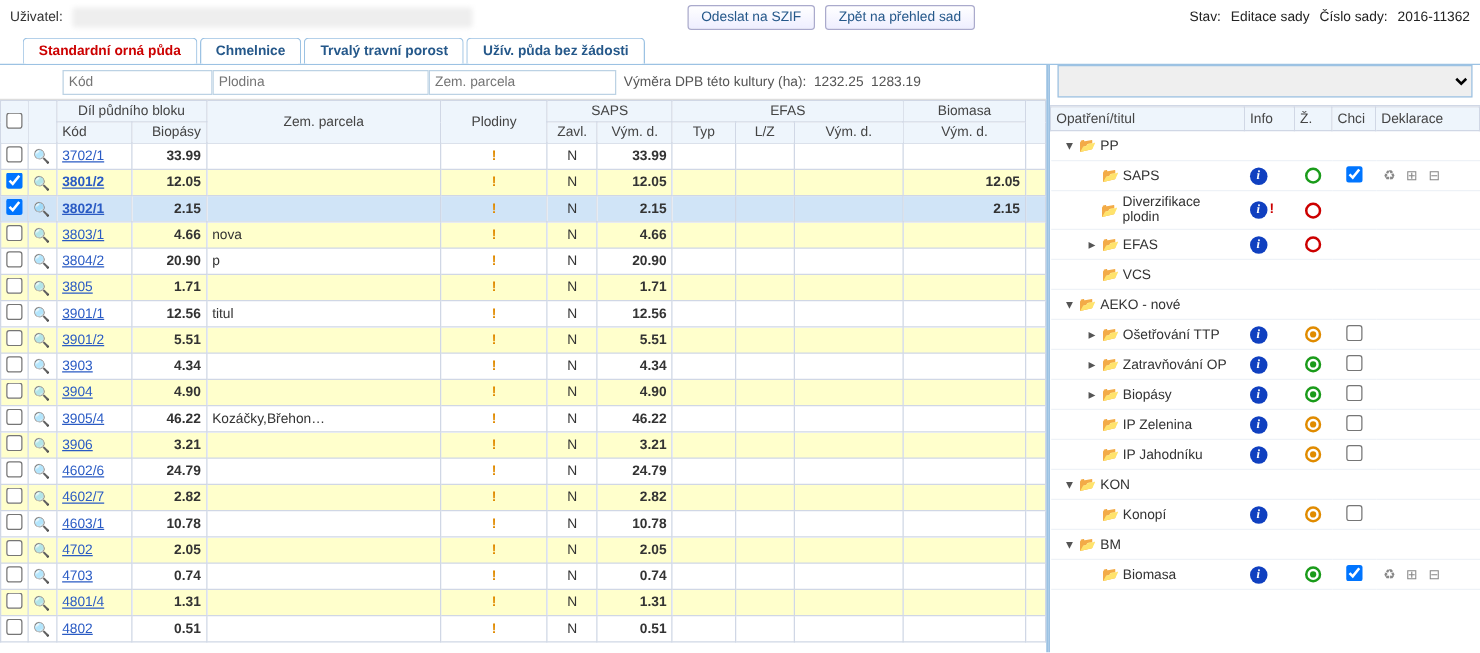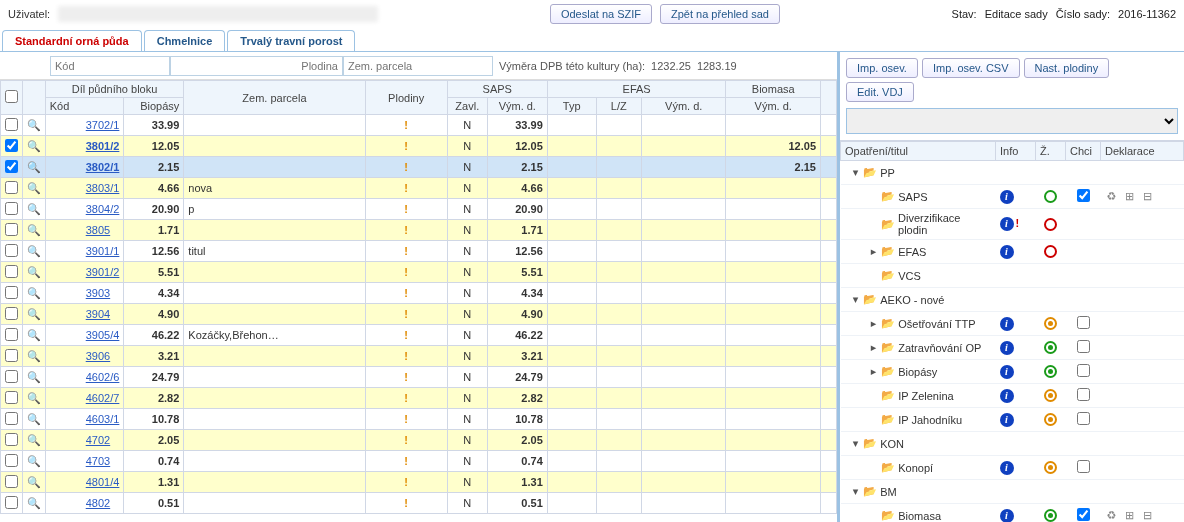--- a/index.html
+++ b/index.html
@@ -3,21 +3,21 @@
 <meta charset="utf-8">
 <style>
 * { box-sizing: border-box; margin: 0; padding: 0; }
 body { font-family: Arial, sans-serif; font-size: 11px; color: #333; background: #fff; overflow: hidden; width: 1184px; height: 522px; }
 .topbar { display: flex; align-items: center; padding: 4px 8px; gap: 8px; height: 28px; }
 .topbar-label { color: #333; }
 .topbar-user { background: #eee; width: 320px; height: 16px; border-radius: 2px; filter: blur(2px); }
 .spacer { flex: 1; }
 .btn { background: linear-gradient(#fff,#eef); border: 1px solid #aac; border-radius: 3px; padding: 3px 10px; font-size: 11px; color: #25588a; cursor: pointer; }
 .status-text { color: #222; }
-.tabs { display: flex; border-bottom: 1px solid #9cc2e3; padding-left: 2px; gap: 0; height: 24px; align-items: flex-end; }
+.tabs { display: flex; border-bottom: 1px solid #9cc2e3; padding-left: 18px; gap: 0; height: 24px; align-items: flex-end; }
 .tab { border: 1px solid #9cc2e3; border-bottom: none; border-radius: 4px 4px 0 0; padding: 4px 12px; background: #fff; color: #25588a; font-weight: bold; margin-right: 2px; cursor: pointer; }
 .tab.active { color: #c00; }
 .main { display: flex; height: calc(522px - 28px - 24px); }
 .left { flex: 1; display: flex; flex-direction: column; border-right: 2px solid #9cc2e3; min-width: 0; }
 .filterbar { display: flex; align-items: center; gap: 0; padding: 2px 6px; border-bottom: 1px solid #ddd; height: 28px; }
 .filter-input { border: 1px solid #bcd2e4; padding: 3px 4px; font-size: 11px; color: #888; height: 20px; }
 .metrics { color: #555; margin-left: 6px; }
 .grid-wrap { flex: 1; overflow: auto; position: relative; }
 table.grid { border-collapse: collapse; width: 100%; font-size: 11px; }
 .grid th, .grid td { border: 1px solid #d0d7e5; padding: 2px 4px; white-space: nowrap; overflow: hidden; text-overflow: ellipsis; }
@@ -25,21 +25,21 @@
 .grid thead tr.h1 th { text-align: center; }
 .grid tbody tr { height: 21px; }
 .grid tbody tr.yellow { background: #ffffcc; }
 .grid tbody tr.selblue { background: #d0e4f7; }
 .col-chk { width: 18px; text-align: center; }
 .col-mag { width: 18px; text-align: center; color: #cc9900; font-weight: bold; }
 .col-kod { width: 60px; color: #2a5bc4; font-weight: bold; }
 .col-vym { width: 60px; text-align: right; font-weight: bold; }
 tr:not(.bold) .col-vym { font-weight: normal; }
 .grid tbody tr { }
-.grid tbody td.kod span.link { color: #2a5bc4; text-decoration: underline; cursor: pointer; margin-left: 36px; }
+.grid tbody td.kod span.link { color: #2a5bc4; text-decoration: underline; cursor: pointer; }
 .excl { color: #e08b00; font-weight: bold; text-align: center; }
 .col-zavl { width: 40px; text-align: center; }
 .col-sapsvym { width: 60px; text-align: right; font-weight: bold; }
 .num { text-align: right; font-weight: bold; }
 input[type=checkbox] { margin: 0; }
 .right { width: 345px; display: flex; flex-direction: column; border-left: 1px solid #9cc2e3; }
 .rtop { padding: 6px; display: flex; gap: 4px; flex-wrap: wrap; }
 .rselect { margin: 0 6px 6px 6px; }
 .rselect select { width: 100%; border: 1px solid #9cc2e3; padding: 12px; font-size: 11px; height: 22px; }
 .rgrid { flex: 1; overflow: auto; border-top: 1px solid #d0d7e5; }
@@ -75,27 +75,28 @@
   <span class="status-text">Stav:</span>
   <span class="status-text">Editace sady</span>
   <span class="status-text">Číslo sady:</span>
   <span class="status-text">2016-11362</span>
 </div>
 
 <div class="tabs">
   <div class="tab active">Standardní orná půda</div>
   <div class="tab">Chmelnice</div>
   <div class="tab">Trvalý travní porost</div>
+  <div class="tab">Užív. půda bez žádosti</div>
 </div>
 
 <div class="main">
   <div class="left">
     <div class="filterbar">
       <input class="filter-input" style="width: 120px; margin-left: 44px;" placeholder="Kód">
-      <input class="filter-input" style="width: 173px; text-align: right;" placeholder="Plodina">
+      <input class="filter-input" style="width: 173px;" placeholder="Plodina">
       <input class="filter-input" style="width: 150px;" placeholder="Zem. parcela">
       <span class="metrics">Výměra DPB této kultury (ha):</span>
       <span class="metrics">1232.25</span>
       <span class="metrics">1283.19</span>
     </div>
     <div class="grid-wrap">
       <table class="grid">
         <thead>
           <tr class="h1">
             <th rowspan="2" class="col-chk"><input type="checkbox" style=""></th>
@@ -404,26 +405,20 @@
               <td></td>
               <td class="num"></td>
               <td></td>
             </tr>
           </tbody>
       </table>
     </div>
   </div>
 
   <div class="right">
-    <div class="rtop">
-      <button class="btn">Imp. osev.</button>
-      <button class="btn">Imp. osev. CSV</button>
-      <button class="btn">Nast. plodiny</button>
-      <button class="btn">Edit. VDJ</button>
-    </div>
     <div class="rselect">
       <select>
         <option>Lze či upozornění</option>
       </select>
     </div>
     <div class="rgrid">
       <table class="tree">
         <thead>
           <tr>
             <th style="width:155px">Opatření/titul</th>

